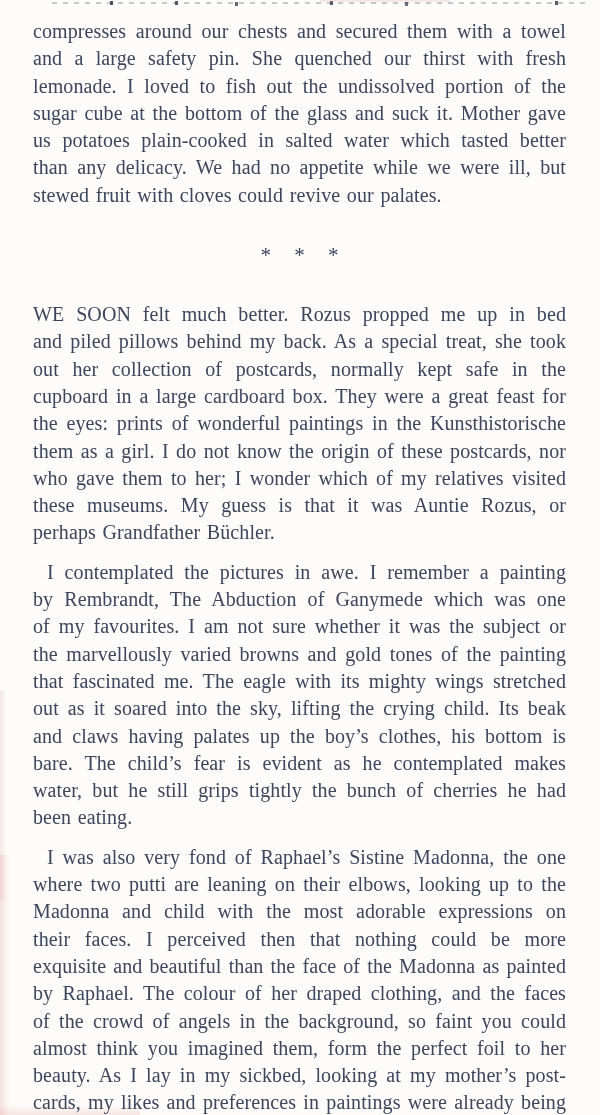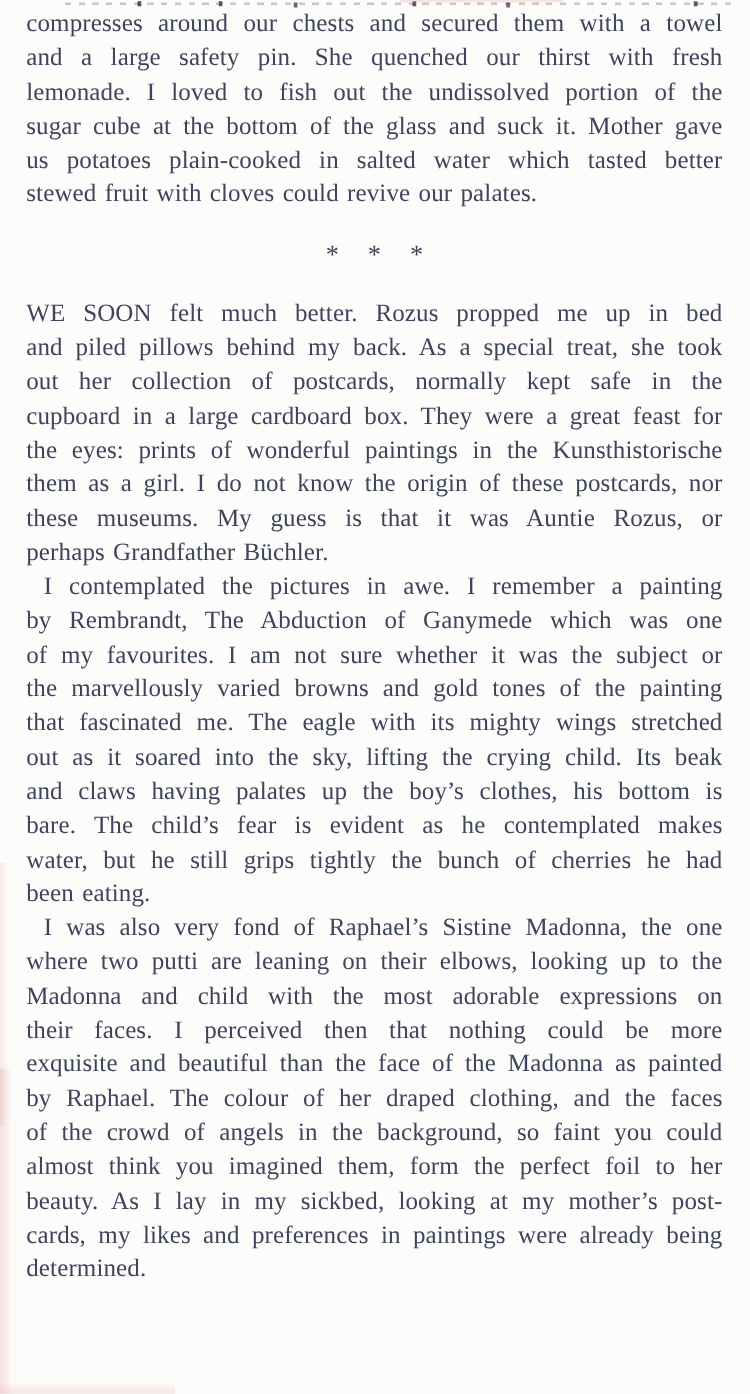--- a/index.html
+++ b/index.html
@@ -16,21 +16,21 @@
     position: relative;
   }
   .page {
     position: relative;
     width: 600px;
     height: 1115px;
     box-sizing: border-box;
     padding: 6px 22px 0 21px;
   }
   .para {
-    margin: 0;
+    margin: 12px;
   }
   .line {
     height: 27.3px;
     line-height: 27.3px;
     font-size: 20px;
     letter-spacing: 0.1px;
     word-spacing: 1.5px;
     white-space: normal;
     text-align: justify;
     text-align-last: justify;
@@ -113,30 +113,32 @@
 <div class="tint-left-bottom"></div>
 <div class="tint-corner"></div>
 
 <div class="page">
     <div class="para">
       <div class="line">compresses around our chests and secured them with a towel</div>
       <div class="line">and a large safety pin. She quenched our thirst with fresh</div>
       <div class="line">lemonade. I loved to fish out the undissolved portion of the</div>
       <div class="line">sugar cube at the bottom of the glass and suck it. Mother gave</div>
       <div class="line">us potatoes plain-cooked in salted water which tasted better</div>
+      <div class="line">than any delicacy. We had no appetite while we were ill, but</div>
       <div class="line last">stewed fruit with cloves could revive our palates.</div>
     </div>
     <div class="separator">* * *</div>
     <div class="para">
       <div class="line">WE SOON felt much better. Rozus propped me up in bed</div>
       <div class="line">and piled pillows behind my back. As a special treat, she took</div>
       <div class="line">out her collection of postcards, normally kept safe in the</div>
       <div class="line">cupboard in a large cardboard box. They were a great feast for</div>
       <div class="line">the eyes: prints of wonderful paintings in the Kunsthistorische</div>
       <div class="line">them as a girl. I do not know the origin of these postcards, nor</div>
+      <div class="line">who gave them to her; I wonder which of my relatives visited</div>
       <div class="line">these museums. My guess is that it was Auntie Rozus, or</div>
       <div class="line last">perhaps Grandfather Büchler.</div>
     </div>
     <div class="para indent">
       <div class="line">I contemplated the pictures in awe. I remember a painting</div>
       <div class="line">by Rembrandt, The Abduction of Ganymede which was one</div>
       <div class="line">of my favourites. I am not sure whether it was the subject or</div>
       <div class="line">the marvellously varied browns and gold tones of the painting</div>
       <div class="line">that fascinated me. The eagle with its mighty wings stretched</div>
       <div class="line">out as it soared into the sky, lifting the crying child. Its beak</div>

